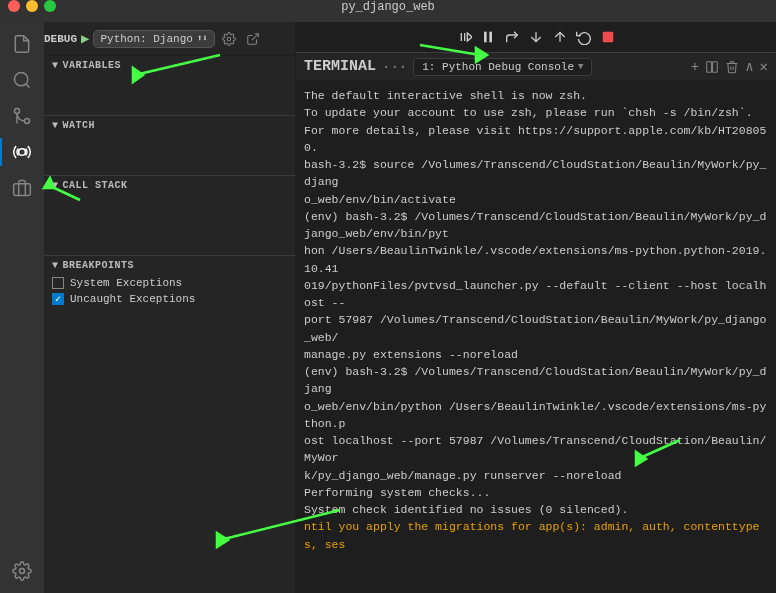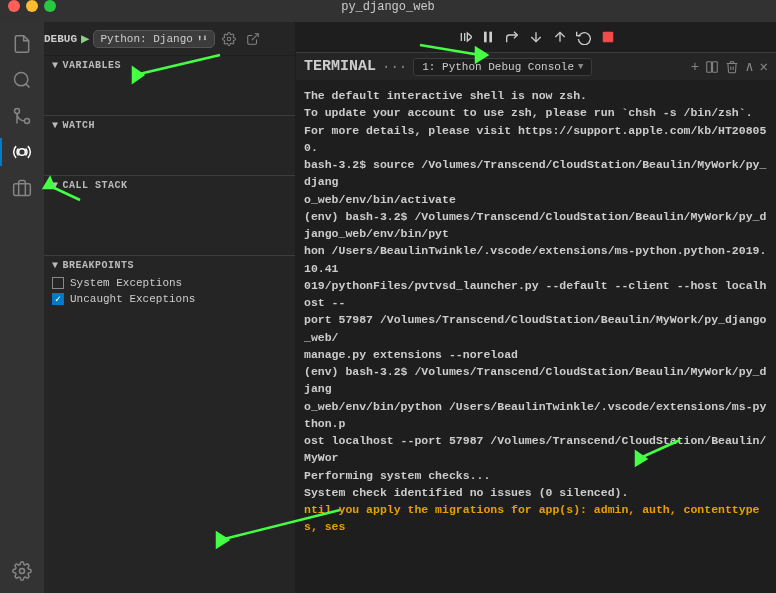--- a/index.html
+++ b/index.html
@@ -290,21 +290,21 @@
     }
 
     .terminal-body {
       flex: 1;
       overflow-y: auto;
       padding: 6px 8px;
       background: #1e1e1e;
       font-size: 11.5px;
       line-height: 1.5;
     }
-    .terminal-line { white-space: pre-wrap; word-break: break-all; font-weight: bold; }
+    .terminal-line { white-space: pre-wrap; word-break: break-all; }
     .terminal-line.warning { color: #e8a000; }
     .terminal-line.info { color: #cccccc; }
 
     
     svg { display: inline-block; vertical-align: middle; }
   </style>
 </head>
 <body>
 
 <div class="title-bar">
@@ -503,20 +503,21 @@
           <div class="terminal-line info">bash-3.2$ source /Volumes/Transcend/CloudStation/Beaulin/MyWork/py_djang</div>
           <div class="terminal-line info">o_web/env/bin/activate</div>
           <div class="terminal-line info">(env) bash-3.2$ /Volumes/Transcend/CloudStation/Beaulin/MyWork/py_django_web/env/bin/pyt</div>
           <div class="terminal-line info">hon /Users/BeaulinTwinkle/.vscode/extensions/ms-python.python-2019.10.41</div>
           <div class="terminal-line info">019/pythonFiles/pvtvsd_launcher.py --default --client --host localhost --</div>
           <div class="terminal-line info">port 57987 /Volumes/Transcend/CloudStation/Beaulin/MyWork/py_django_web/</div>
           <div class="terminal-line info">manage.py extensions --noreload</div>
           <div class="terminal-line info">(env) bash-3.2$ /Volumes/Transcend/CloudStation/Beaulin/MyWork/py_djang</div>
           <div class="terminal-line info">o_web/env/bin/python /Users/BeaulinTwinkle/.vscode/extensions/ms-python.p</div>
           <div class="terminal-line info">ost localhost --port 57987 /Volumes/Transcend/CloudStation/Beaulin/MyWor</div>
+          <div class="terminal-line info">k/py_django_web/manage.py runserver --noreload</div>
           <div class="terminal-line info">Performing system checks...</div>
           <div class="terminal-line info"></div>
           <div class="terminal-line info">System check identified no issues (0 silenced).</div>
           <div class="terminal-line info"></div>
           <div class="terminal-line warning">ntil you apply the migrations for app(s): admin, auth, contenttypes, ses</div>
           <div class="terminal-line info"></div>
         </div>
     </div>
   </div>
 </div>

